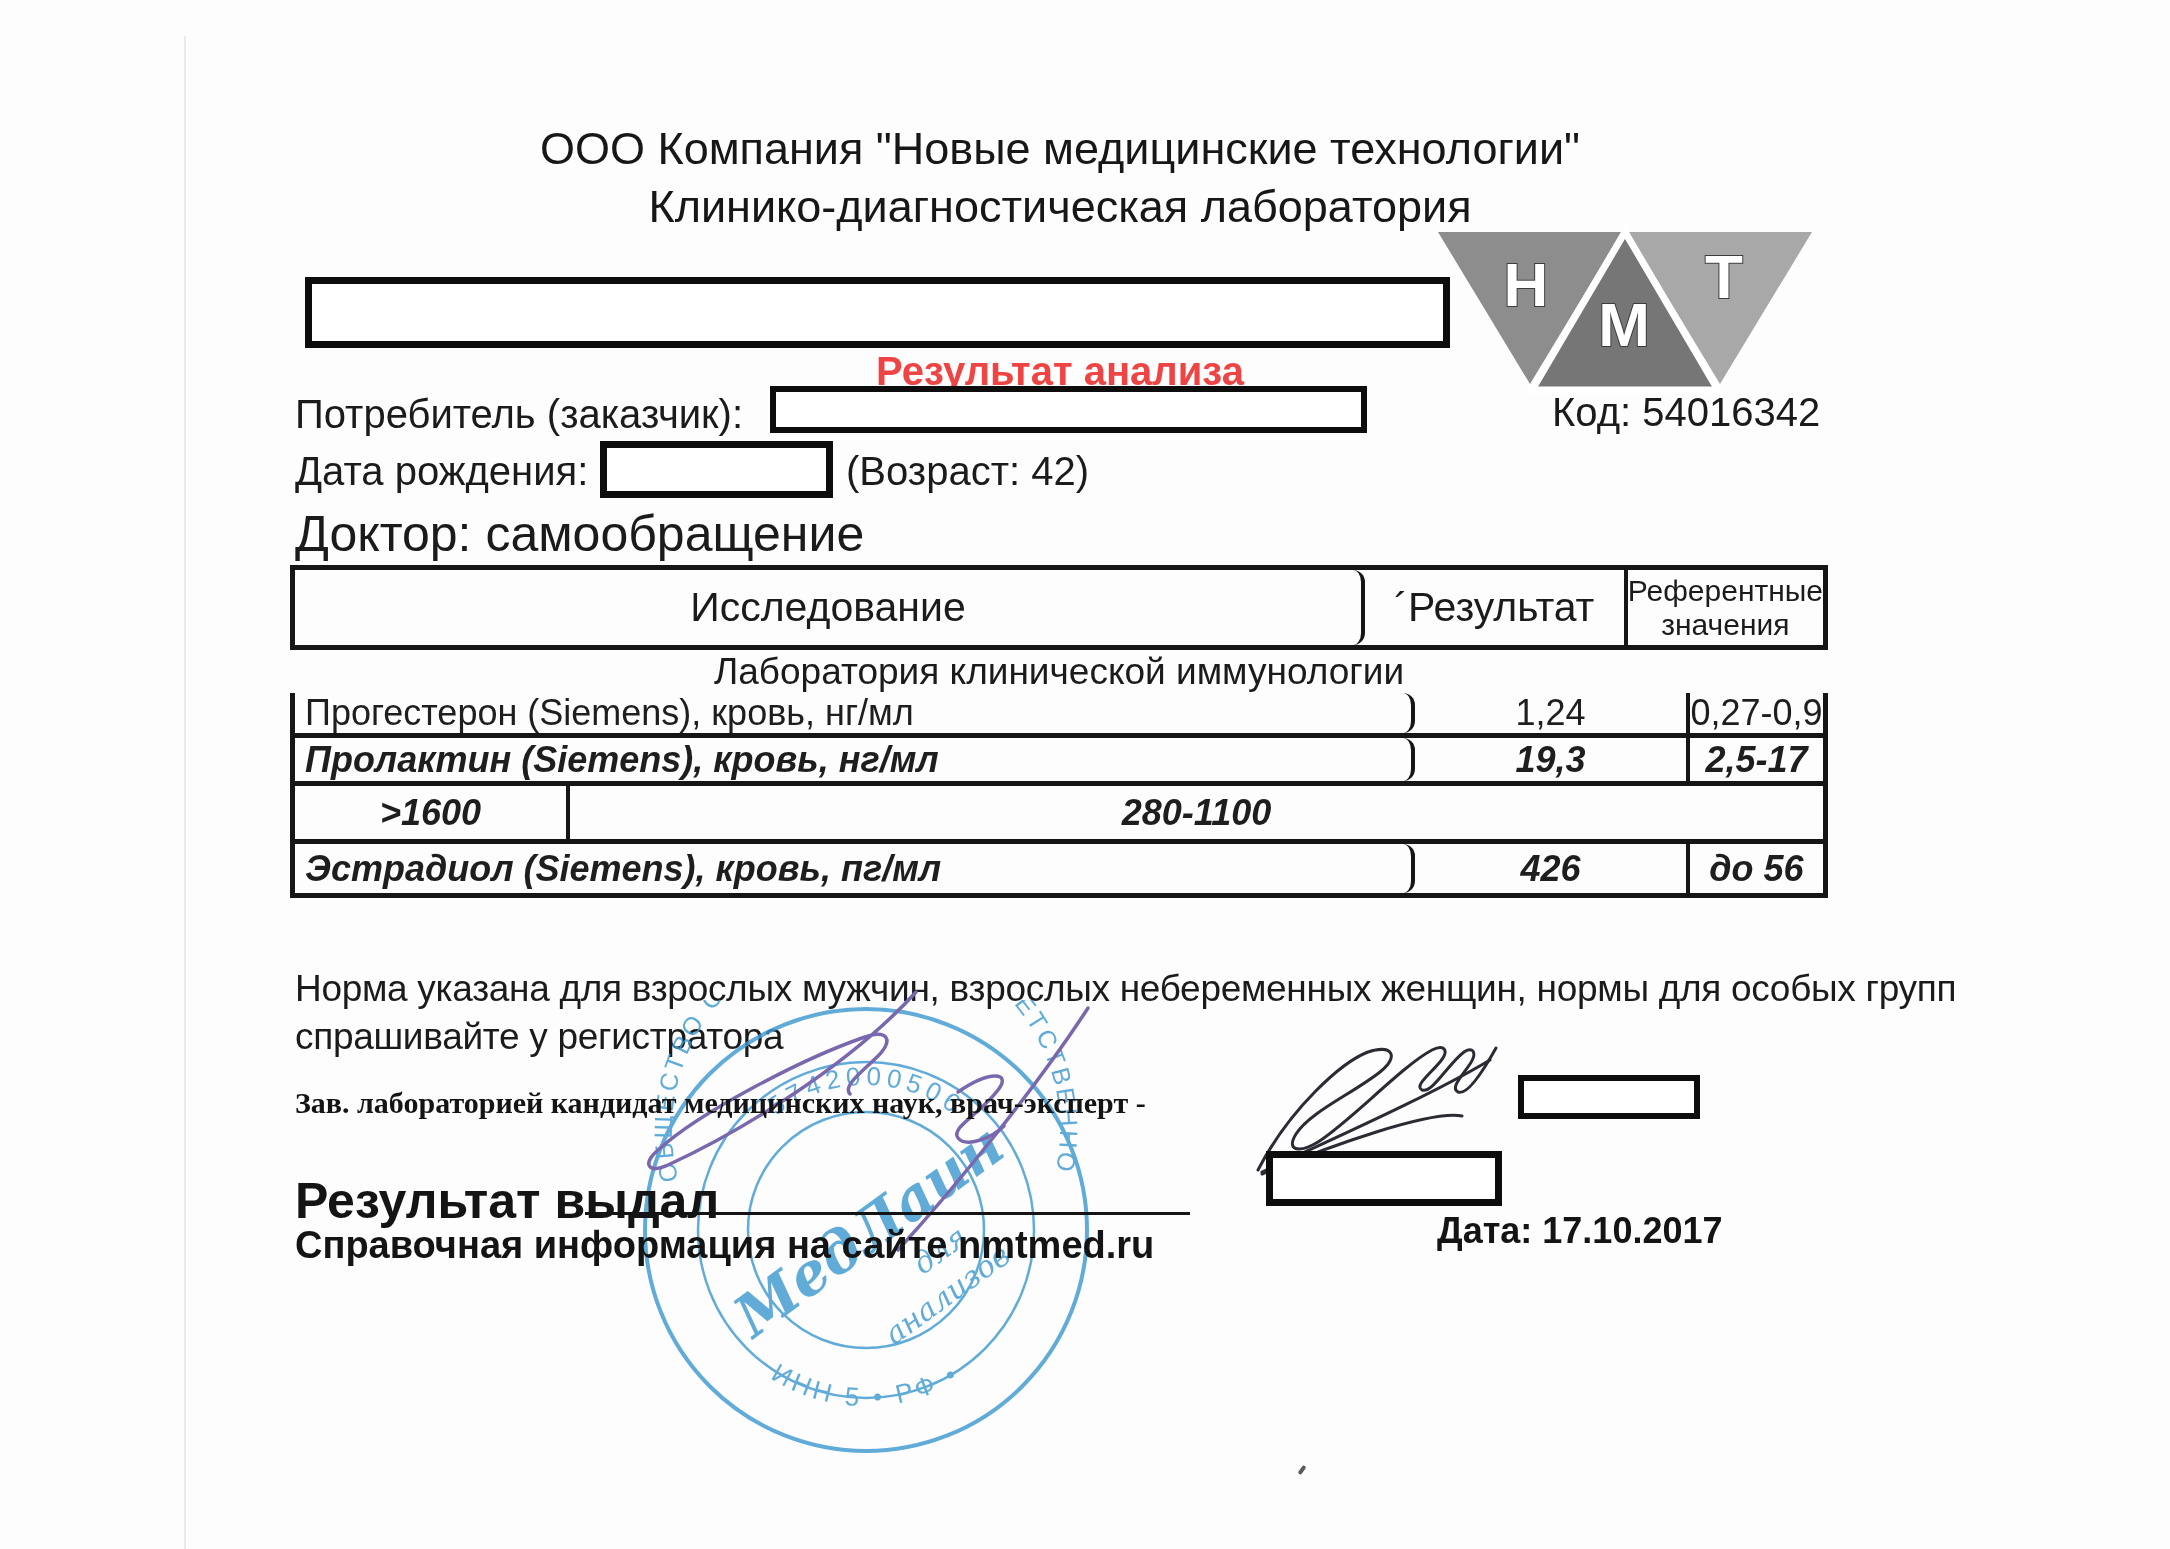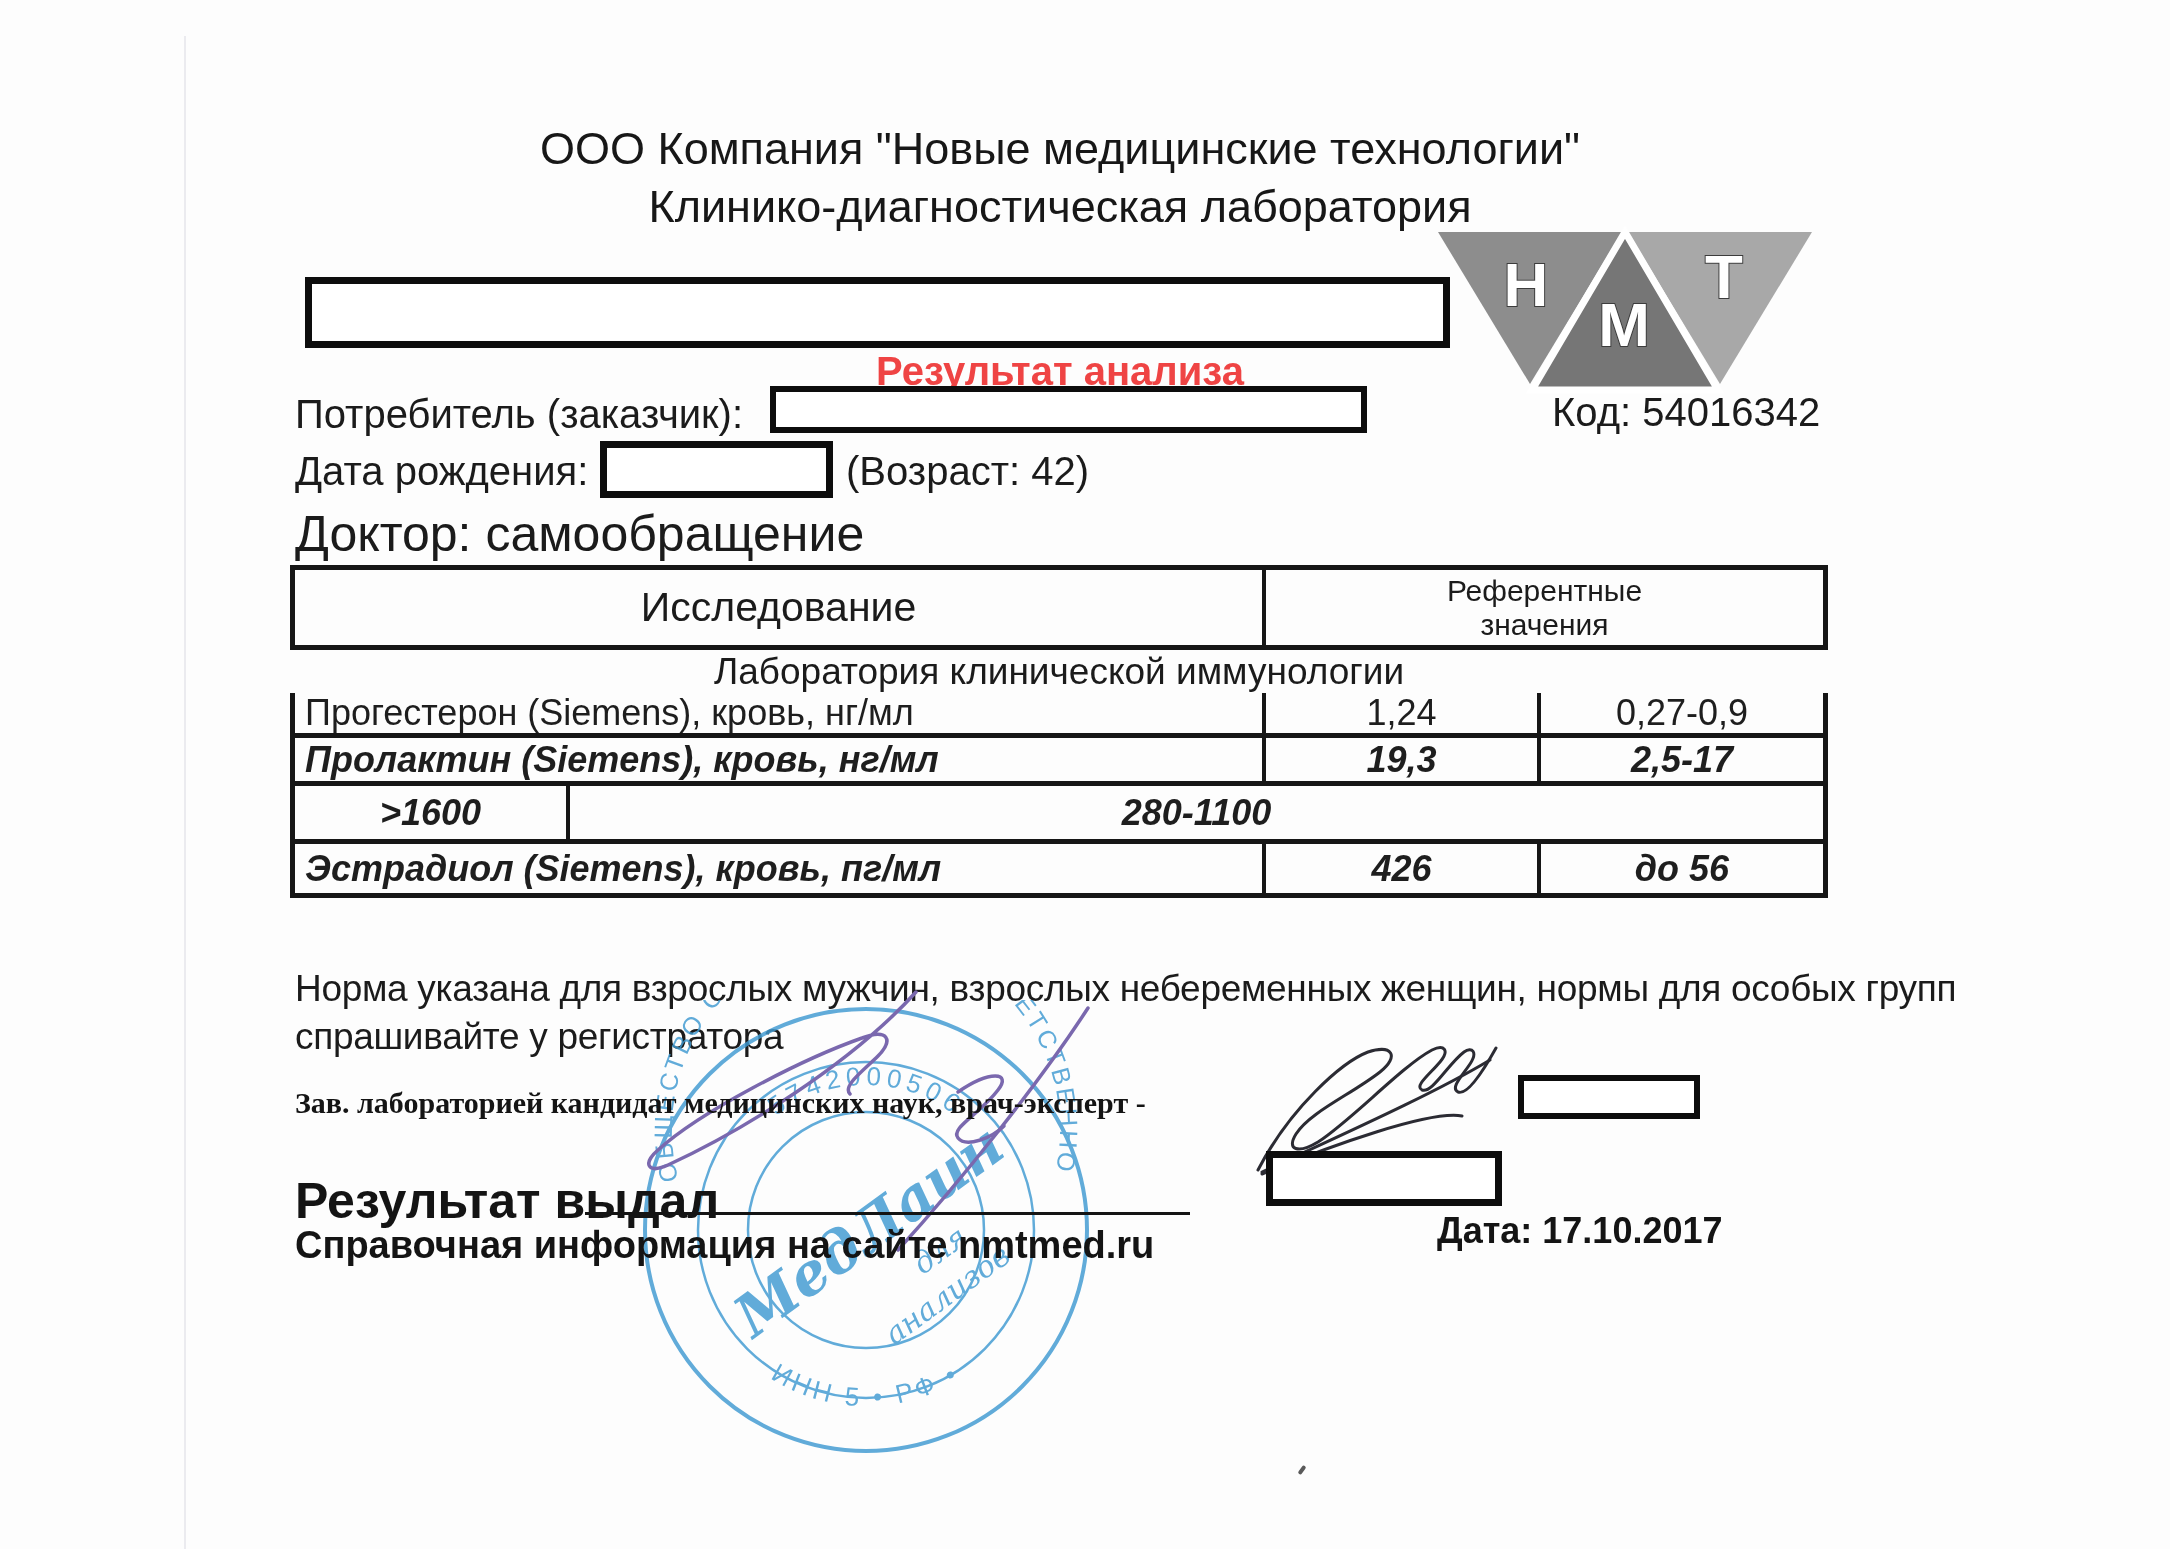--- a/index.html
+++ b/index.html
@@ -15,21 +15,21 @@
   
   .redact{position:absolute;background:#ffffff;border:6px solid #0d0d0d;box-sizing:border-box;}
   
   .lbl{font-size:40px;color:#1b1b1b;white-space:nowrap;}
   
   .rtitle{left:250px;top:349px;width:1620px;text-align:center;font-size:40px;font-weight:bold;color:#ef4444;}
   
   #tbl{left:290px;top:565px;width:1538px;}
   .trow{display:flex;box-sizing:border-box;border-left:5px solid #161616;border-right:5px solid #161616;}
   .cell{box-sizing:border-box;display:flex;align-items:center;justify-content:center;}
-  .c-study{width:971px;border-right:4px solid #161616;justify-content:flex-start;padding-left:10px;}
+  .c-study{width:1120px;border-right:4px solid #161616;justify-content:flex-start;padding-left:10px;border-radius:12px;}
   .c-res{width:275px;border-right:4px solid #161616;}
   .c-ref{flex:1;}
   #thead{height:85px;border:5px solid #161616;font-size:41px;color:#1b1b1b;}
   #thead .c-study{justify-content:center;padding-left:0;}
   .refhead{font-size:30px;line-height:34px;text-align:center;}
   #tsection{height:43px;display:flex;align-items:center;justify-content:center;
     font-size:37px;color:#1b1b1b;}
   .drow{font-size:36px;border-bottom:5px solid #161616;justify-content:flex-end;}
   .drow:first-child{border-top:5px solid #161616;}
   .em .cell{font-weight:bold;font-style:italic;}
@@ -76,20 +76,21 @@
 
   <div class="abs lbl" style="left:295px;top:449px;">Дата рождения:</div>
   <div class="redact" style="left:600px;top:441px;width:233px;height:57px;border-width:7px;"></div>
   <div class="abs lbl" style="left:846px;top:449px;">(Возраст: 42)</div>
 
   <div class="abs lbl" style="left:295px;top:505px;font-size:50px;">Доктор: самообращение</div>
 
   <div class="abs" id="tbl">
     <div class="trow" id="thead">
       <div class="cell c-study">Исследование</div>
+      <div class="cell c-res">´Результат</div>
       <div class="cell c-ref refhead">
         <div>
           <div>Референтные</div>
           <div>значения</div>
         </div>
       </div>
     </div>
 
     <div id="tsection">Лаборатория клинической иммунологии</div>
 

